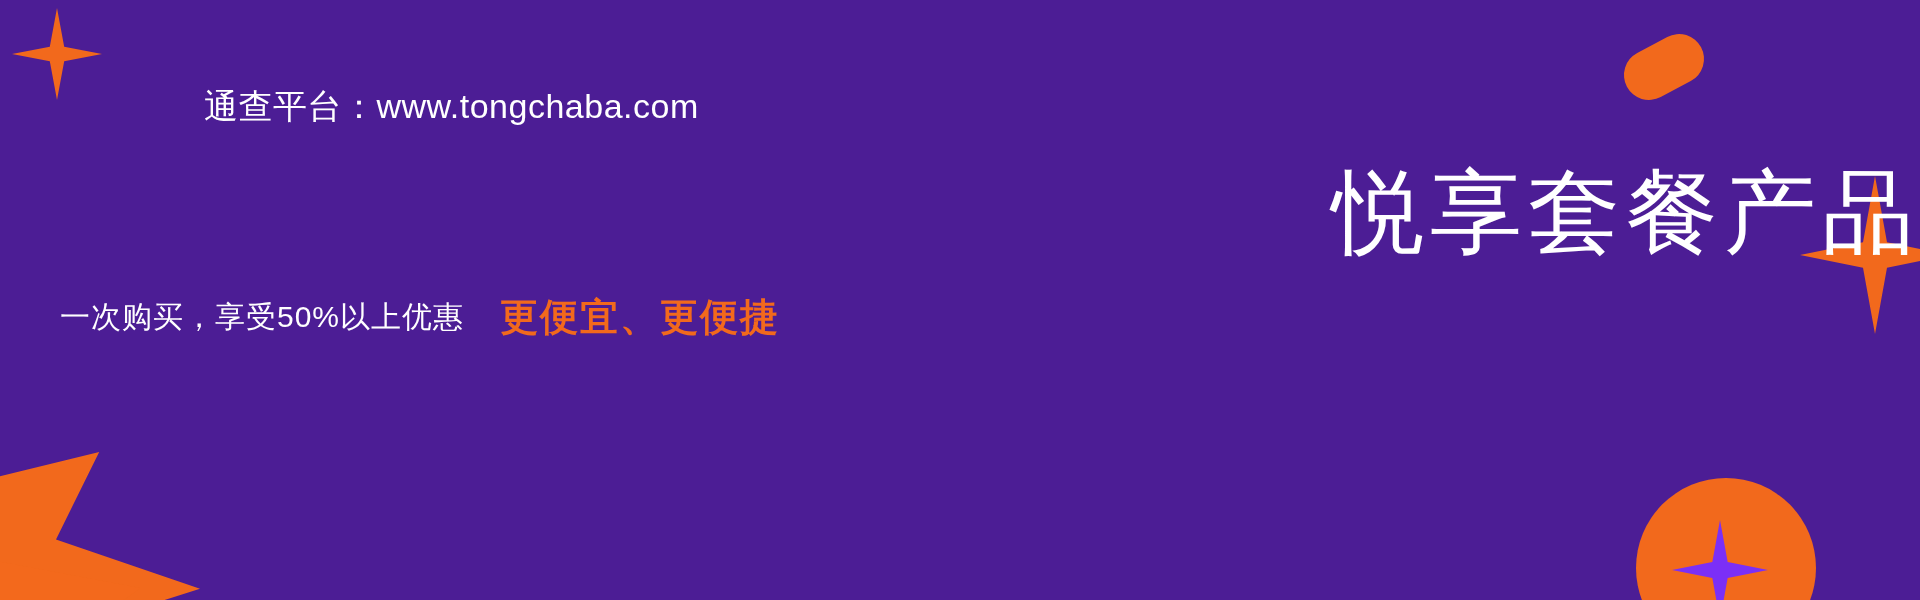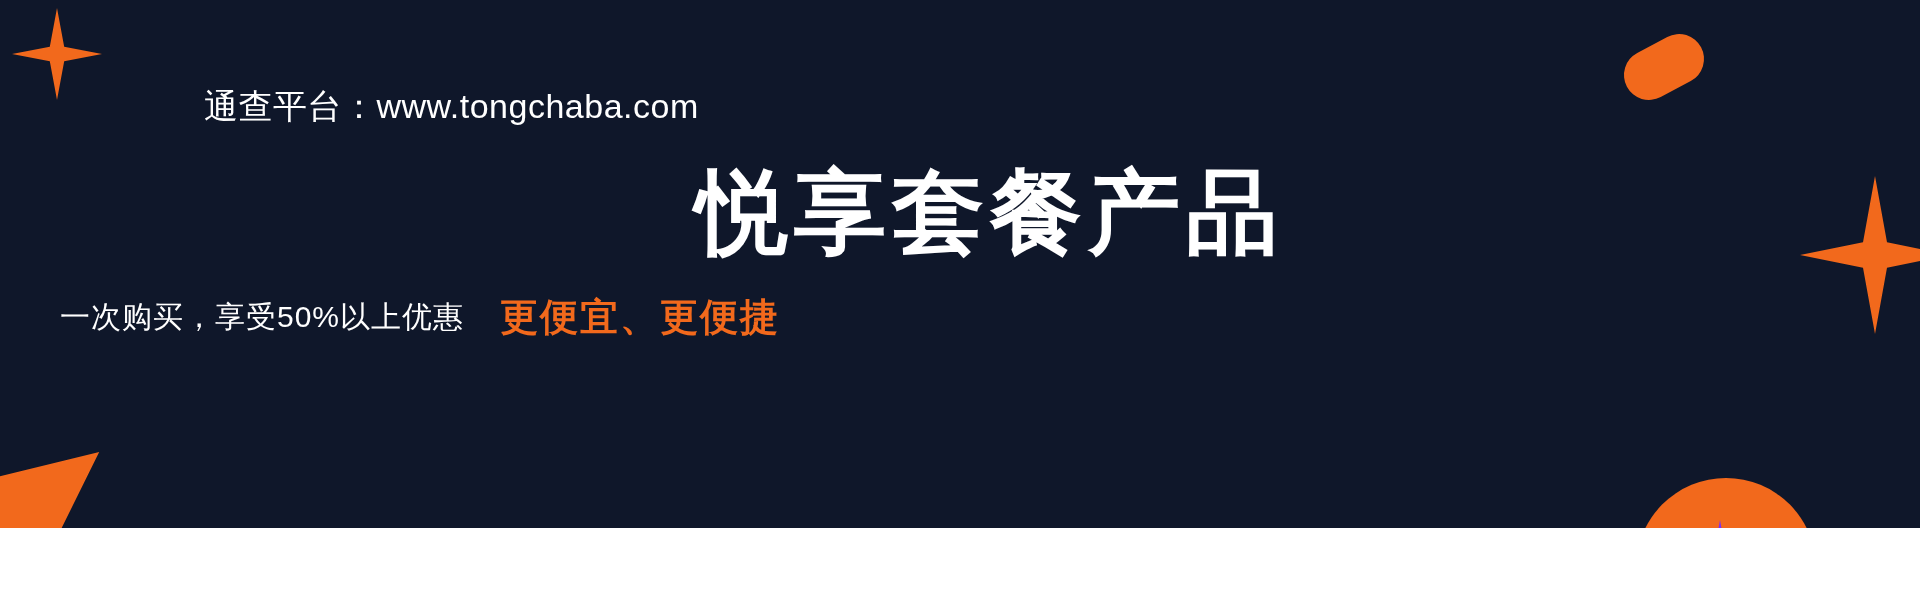--- a/index.html
+++ b/index.html
@@ -4,23 +4,23 @@
 <style>
   * { margin:0; padding:0; box-sizing:border-box; }
   html, body { background:#ffffff; }
   body {
     font-family:"Liberation Sans","DejaVu Sans",sans-serif;
     -webkit-font-smoothing:antialiased;
   }
   #banner {
     position:relative;
     width:1920px;
-    height:528px;
+    height:600px;
     overflow:hidden;
-    background:#0f172a;
+    background:#4c1d95;
   }
 
   
   .deco { position:absolute; pointer-events:none; }
 
   
   .sparkle {
     background:#f2691c;
     clip-path: polygon(
       50% 0%,
@@ -86,25 +86,25 @@
     line-height:48px;
     letter-spacing:0.5px;
     white-space:nowrap;
   }
   #url-line .label { font-weight:400; }
   #url-line .url   { font-weight:400; }
 
   #headline {
     position:absolute;
     left:0; right:0; top:156px;
-    text-align:center;
+    text-align:right;
     color:#ffffff;
     font-size:92px;
     line-height:112px;
-    font-weight:bold;
+    font-weight:normal;
     letter-spacing:6px;
     padding-left:60px;
   }
 
   #subline {
     position:absolute;
     left:0; right:0; top:290px;
     padding-left:60px;
     white-space:nowrap;
   }

